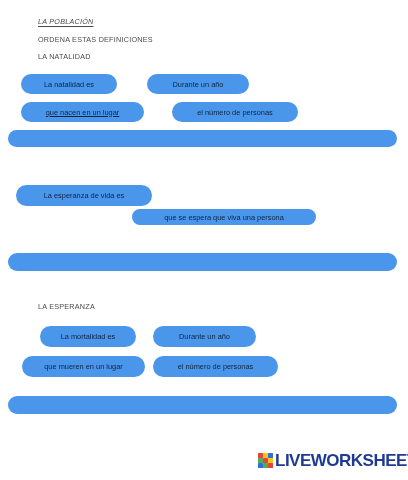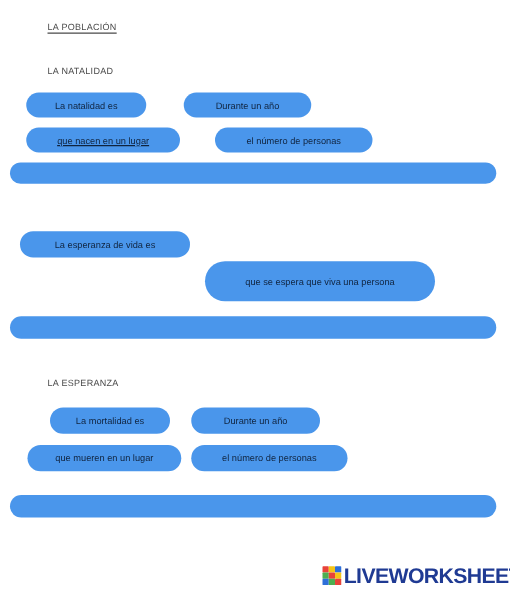--- a/index.html
+++ b/index.html
@@ -24,20 +24,21 @@
     position: absolute;
     font-size: 7.2px;
     letter-spacing: 0.25px;
     color: #4a4a4a;
     white-space: nowrap;
     font-family: "Liberation Sans", sans-serif;
   }
   .heading.underlined {
     text-decoration: underline;
     text-underline-offset: 1.5px;
+    font-style: italic;
   }
   .pill {
     position: absolute;
     background: #4a96eb;
     border-radius: 999px;
     display: flex;
     align-items: center;
     justify-content: center;
     color: #10243f;
     font-size: 7.4px;
@@ -79,38 +80,39 @@
     line-height: 1;
   }
 </style>
 </head>
 <body>
 
 <div class="page">
 
   <div class="heading underlined" style="left:38px; top:17px;">LA POBLACIÓN</div>
 
+  <div class="heading" style="left:38px; top:35px;">ORDENA ESTAS DEFINICIONES</div>
 
   <div class="heading" style="left:38px; top:52px;">LA NATALIDAD</div>
 
   <div class="pill" style="left:21px; top:74px; width:96px; height:20px;">La natalidad es</div>
 
   <div class="pill" style="left:147px; top:74px; width:102px; height:20px;">Durante un año</div>
 
   <div class="pill" style="left:21px; top:102px; width:123px; height:20px;text-decoration:underline;">que nacen en un lugar</div>
 
   <div class="pill" style="left:172px; top:102px; width:126px; height:20px;">el número de personas</div>
 
   <div class="answer-bar" style="left:8px; top:130px; width:389px; height:17px;"></div>
 
 
   <div class="pill" style="left:16px; top:185px; width:136px; height:21px;">La esperanza de vida es</div>
 
 
-  <div class="pill" style="left:164px; top:209px; width:184px; height:32px;">que se espera que viva una persona</div>
+  <div class="pill" style="left:132px; top:209px; width:184px; height:16px;">que se espera que viva una persona</div>
 
   <div class="answer-bar" style="left:8px; top:253px; width:389px; height:18px;"></div>
 
   <div class="heading" style="left:38px; top:302px;">LA ESPERANZA</div>
 
   <div class="pill" style="left:40px; top:326px; width:96px; height:21px;">La mortalidad es</div>
 
   <div class="pill" style="left:153px; top:326px; width:103px; height:21px;">Durante un año</div>
 
   <div class="pill" style="left:22px; top:356px; width:123px; height:21px;">que mueren en un lugar</div>

